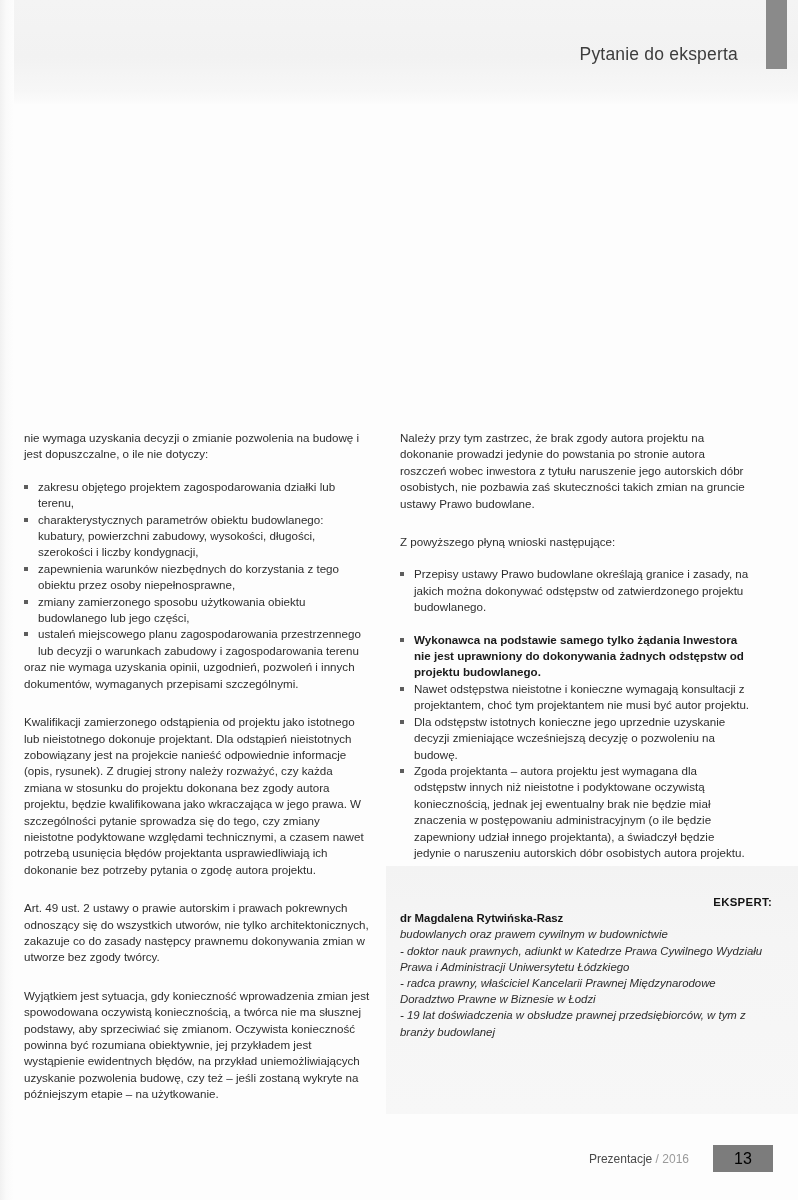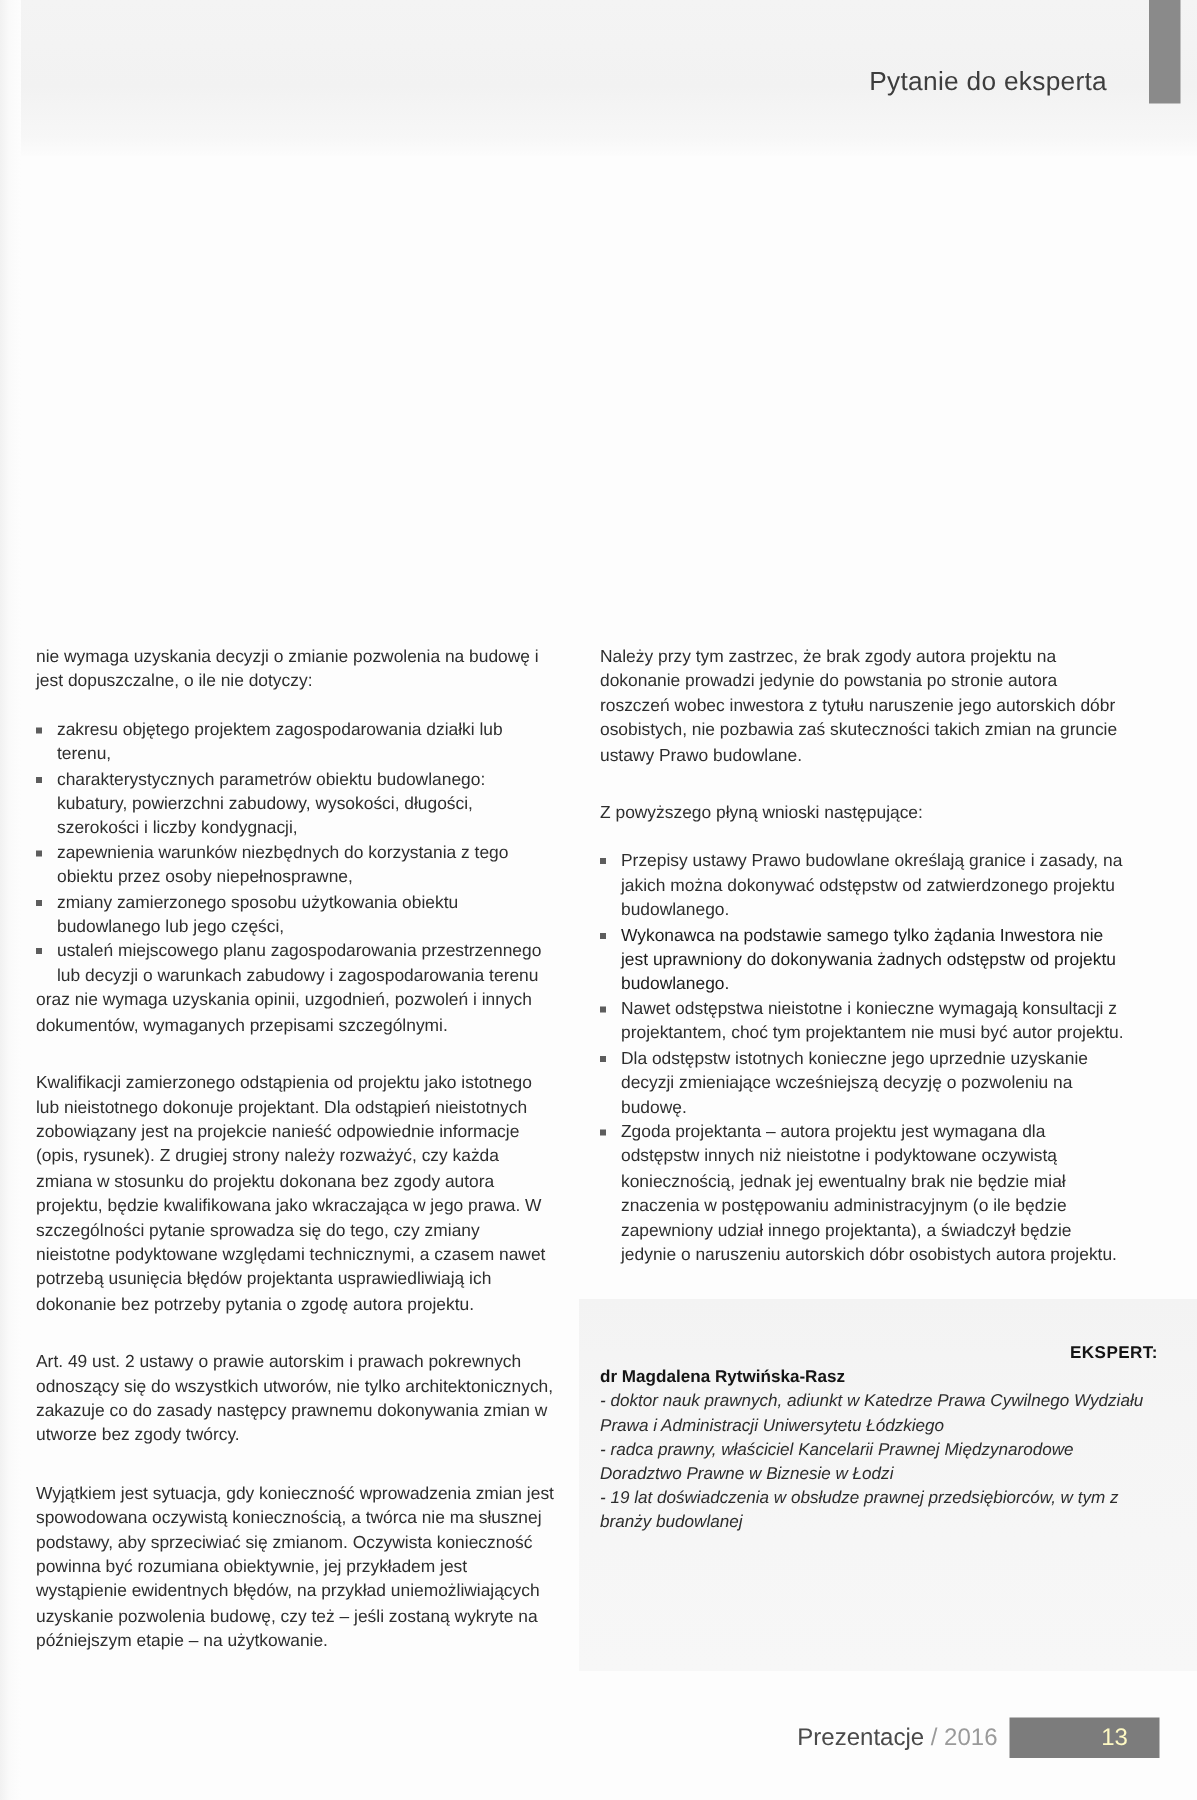--- a/index.html
+++ b/index.html
@@ -94,22 +94,23 @@
   ul.blist > li::before {
     content: "";
     position: absolute;
     left: 0;
     top: 6px;
     width: 4px;
     height: 4px;
     background: #5d5d5d;
   }
   ul.blist > li.bold {
-    font-weight: normal;
+    font-weight: bold;
     color: #1b1b1b;
+    margin-top: 16px;
   }
 
   
   .expert-panel {
     position: absolute;
     left: 386px;
     top: 866px;
     width: 412px;
     height: 248px;
     background: linear-gradient(to bottom, #f3f3f3 0%, #f5f5f5 30%, #f7f7f7 100%);
@@ -140,38 +141,37 @@
   
   .footer {
     position: absolute;
     right: 0;
     bottom: 28px;
     display: flex;
     align-items: stretch;
     height: 27px;
   }
   .footer-text {
-    font-size: 16px;
+    font-size: 12px;
     color: #4a4a4a;
     align-self: center;
-    padding-right: 8px;
+    padding-right: 24px;
     white-space: nowrap;
   }
   .footer-text .year {
     color: #9a9a9a;
   }
   .footer-page {
     width: 60px;
     background: #7c7c7c;
-    color: #fef9c3;
+    color: #000000;
     font-size: 16px;
     display: flex;
     align-items: center;
     justify-content: center;
-    padding-left: 40px;
   }
   .footer-spacer {
     width: 25px;
     background: transparent;
   }
 </style>
 </head>
 <body>
 
 <div class="page">
@@ -230,20 +230,21 @@
         <li>Zgoda projektanta – autora projektu jest wymagana dla odstępstw innych niż nieistotne i podyktowane oczywistą koniecznością, jednak jej ewentualny brak nie będzie miał znaczenia w postępowaniu administracyjnym (o ile będzie zapewniony udział innego projektanta), a świadczył będzie jedynie o naruszeniu autorskich dóbr osobistych autora projektu.</li>
       </ul>
     </div>
   </div>
 
   <div class="expert-panel">
     <div class="expert-inner">
       <div class="expert-label">EKSPERT:</div>
       <div class="expert-name">dr Magdalena Rytwińska-Rasz</div>
       <div class="expert-bullets">
+        <div>budowlanych oraz prawem cywilnym w budownictwie</div>
         <div>- doktor nauk prawnych, adiunkt w Katedrze Prawa Cywilnego Wydziału Prawa i Administracji Uniwersytetu Łódzkiego</div>
         <div>- radca prawny, właściciel Kancelarii Prawnej Międzynarodowe Doradztwo Prawne w Biznesie w Łodzi</div>
         <div>- 19 lat doświadczenia w obsłudze prawnej przedsiębiorców, w tym z branży budowlanej</div>
       </div>
     </div>
   </div>
 
   <div class="footer">
     <div class="footer-text"><span>Prezentacje</span><span class="year"> / </span><span class="year">2016</span></div>
     <div class="footer-page">13</div>

